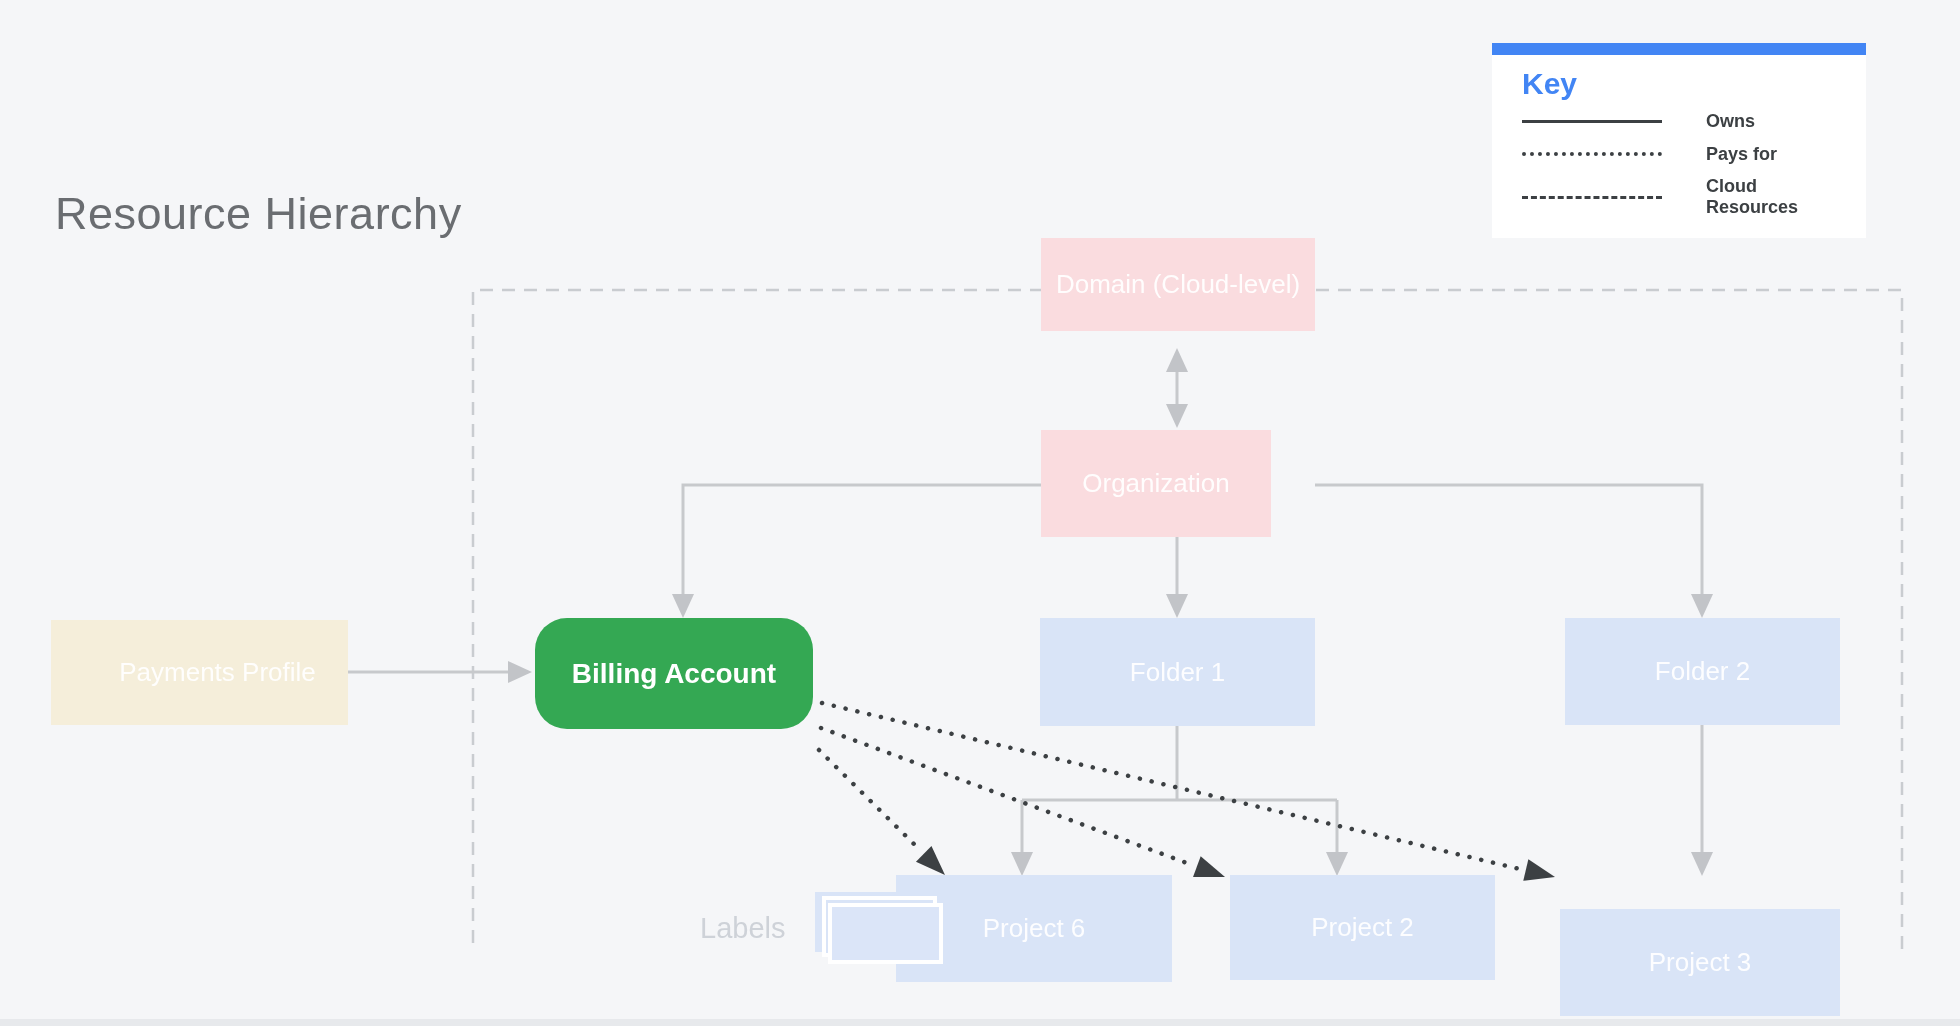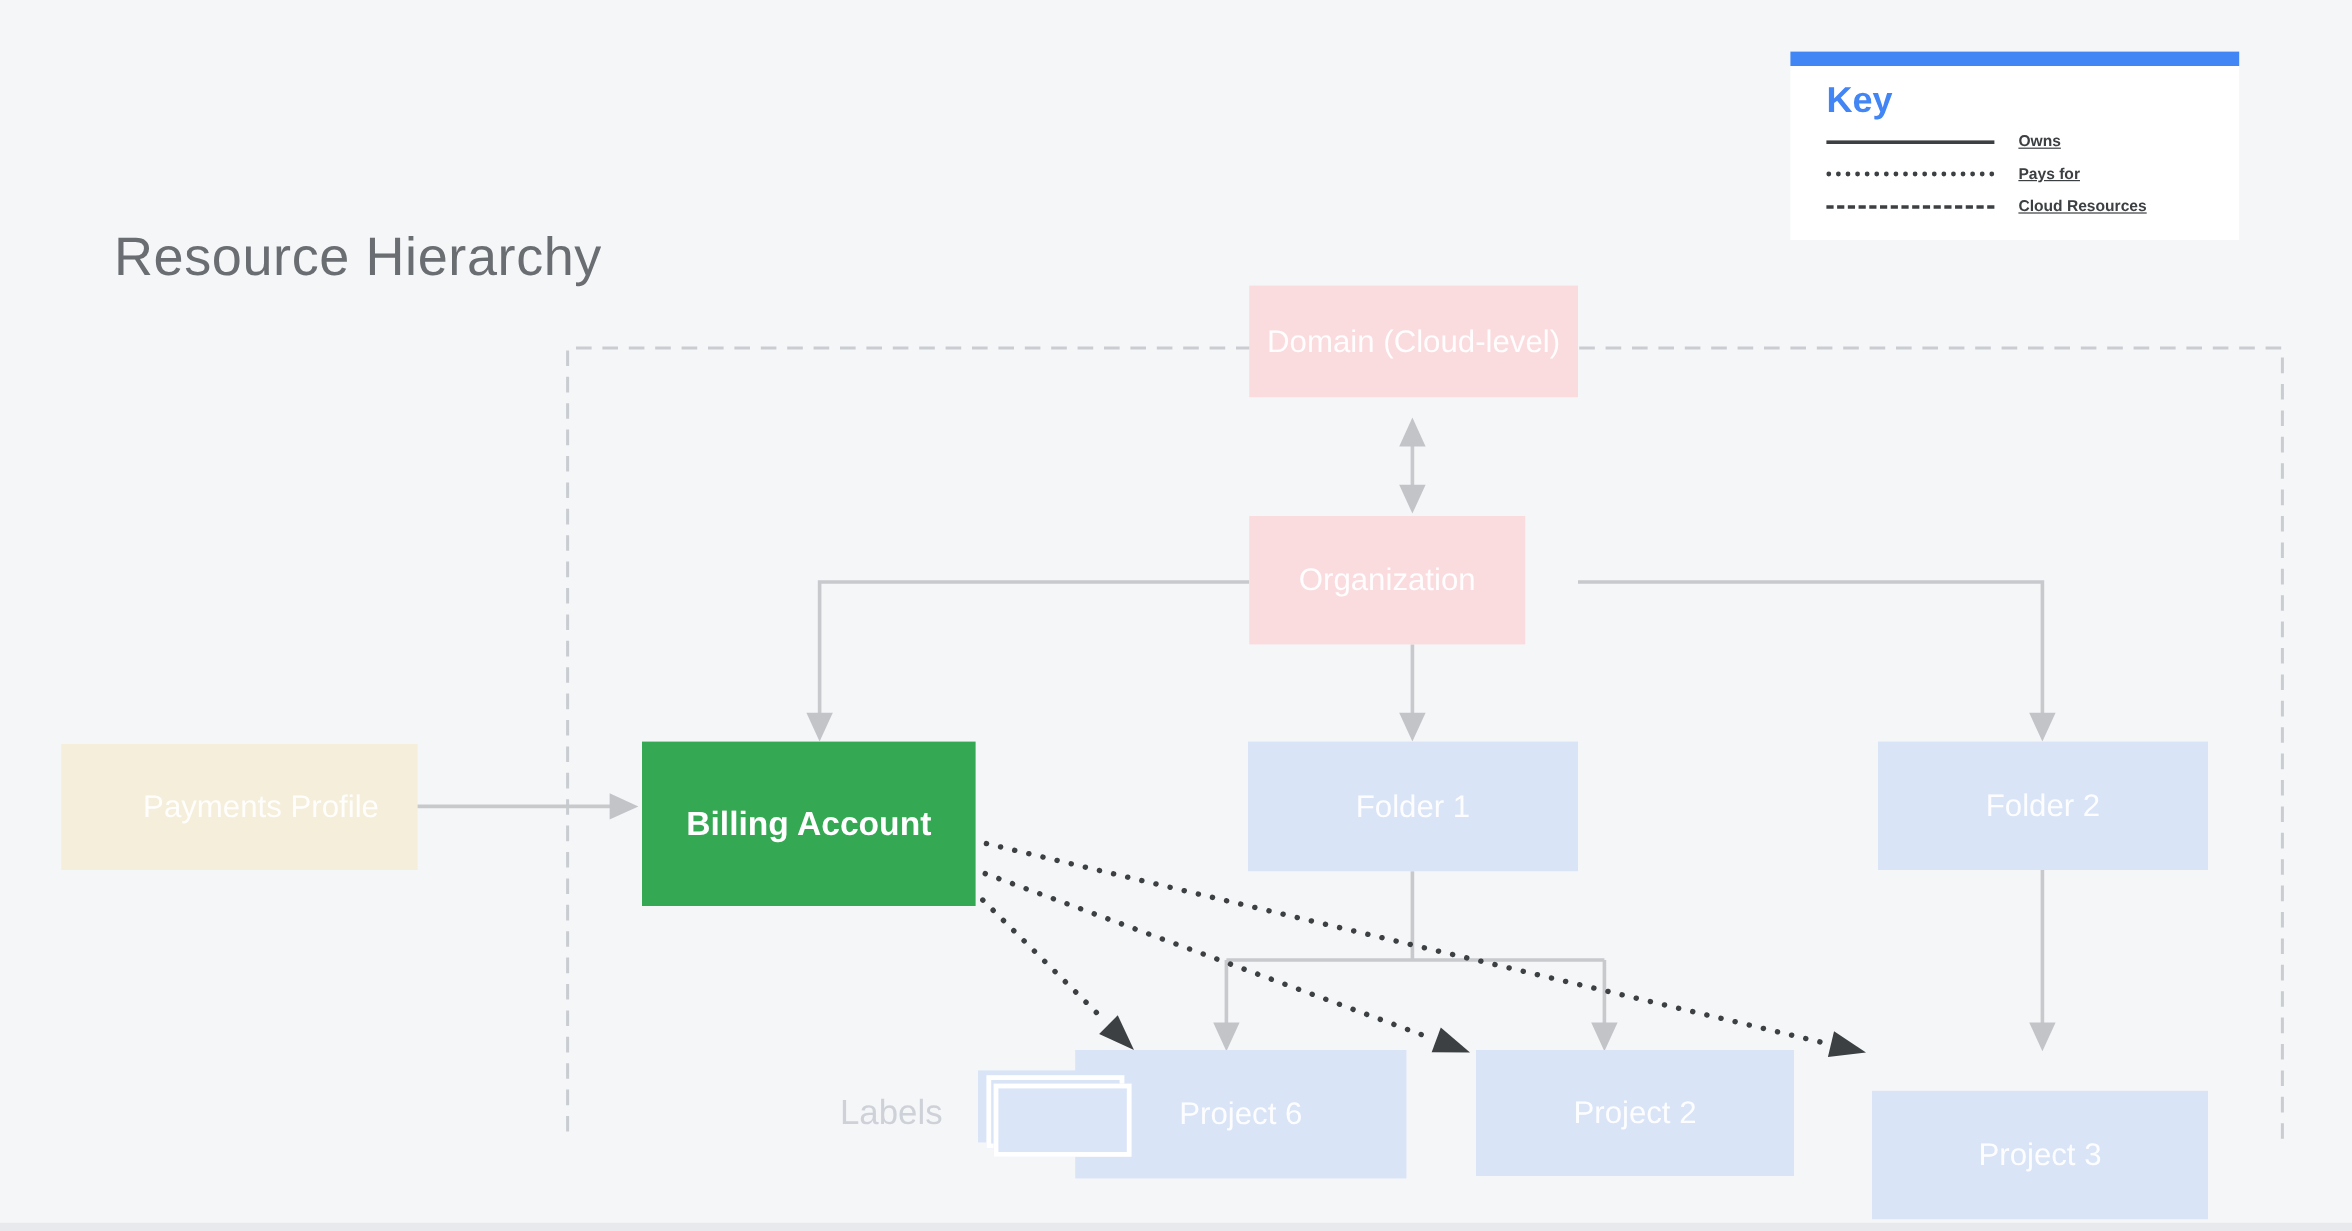--- a/index.html
+++ b/index.html
@@ -8,58 +8,57 @@
     background:var(--background,#f5f6f8);
     font-family:"Liberation Sans",sans-serif;
   }
   .bottom-strip{position:absolute;left:0;bottom:0;width:100%;height:7px;background:#e7e9ec;}
 
   
   .page-title{
     position:absolute;left:55px;top:188px;
     font-size:45px;font-weight:400;color:var(--title-gray,#6a6d71);
     letter-spacing:.5px;
-    margin-left:40px;
   }
 
   
   .key-box{
     position:absolute;left:1492px;top:43px;width:374px;background:#ffffff;z-index:5;
   }
   .key-bar{height:12px;background:var(--key-blue,#4285f4);}
   .key-body{padding:14px 20px 20px 30px;}
   .key-title{color:var(--key-blue,#4285f4);font-size:30px;font-weight:bold;line-height:1;margin-bottom:10px;}
   .key-row{display:flex;align-items:center;margin-top:12px;}
   .key-row:first-of-type{margin-top:0;}
   .key-sample{width:140px;flex:0 0 140px;height:0;}
   .key-sample.solid {border-top:3px solid var(--line-dark,#3c4043);}
   .key-sample.dotted{border-top:4px dotted var(--line-dark,#3c4043);}
   .key-sample.dashed{border-top:3px dashed var(--line-dark,#3c4043);}
   .key-label{
-    margin-left:20px;width:130px;
-    font-size:13px;font-weight:bold;color:var(--line-dark,#3c4043);line-height:1.15;text-decoration:underline;
+    margin-left:44px;width:130px;
+    font-size:18px;font-weight:bold;color:var(--line-dark,#3c4043);line-height:1.15;
   }
 
   
   svg.connectors{position:absolute;left:0;top:0;z-index:1;}
 
   
   .node{
     position:absolute;z-index:2;display:flex;align-items:center;justify-content:center;
     font-size:26px;color:rgba(255,255,255,0.93);text-align:center;
   }
   .node.pink  {background:var(--pink-node,#fadcdf);}
   .node.cream {background:var(--cream-node,#f5eeda);padding-left:36px;}
   .node.blue  {background:var(--blue-node,#d9e4f7);}
   .node.green {background:var(--green-node,#34a853);color:#ffffff;font-weight:bold;font-size:28px;}
 
   .n-domain  {left:1041px;top:238px;width:274px;height:93px;}
   .n-org     {left:1041px;top:430px;width:230px;height:107px;}
   .n-payments{left:51px;  top:620px;width:261px;height:105px;}
-  .n-billing {left:535px; top:618px;width:278px;height:137px;}
+  .n-billing {left:535px; top:618px;width:278px;height:111px;border-radius:32px;}
   .n-folder1 {left:1040px;top:618px;width:275px;height:108px;}
   .n-folder2 {left:1565px;top:618px;width:275px;height:107px;}
   .n-project1{left:896px; top:875px;width:276px;height:107px;}
   .n-project2{left:1230px;top:875px;width:265px;height:105px;}
   .n-project3{left:1560px;top:909px;width:280px;height:107px;}
 
   
   .labels-caption{
     position:absolute;left:700px;top:912px;z-index:3;
     font-size:29px;color:var(--labels-gray,#ced2d8);

